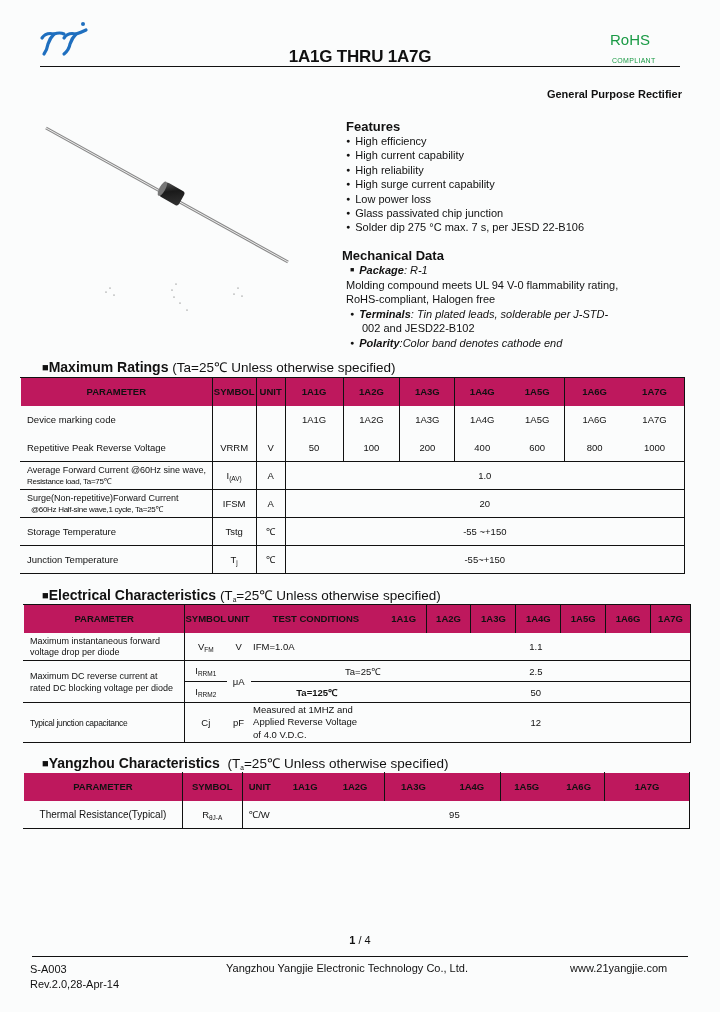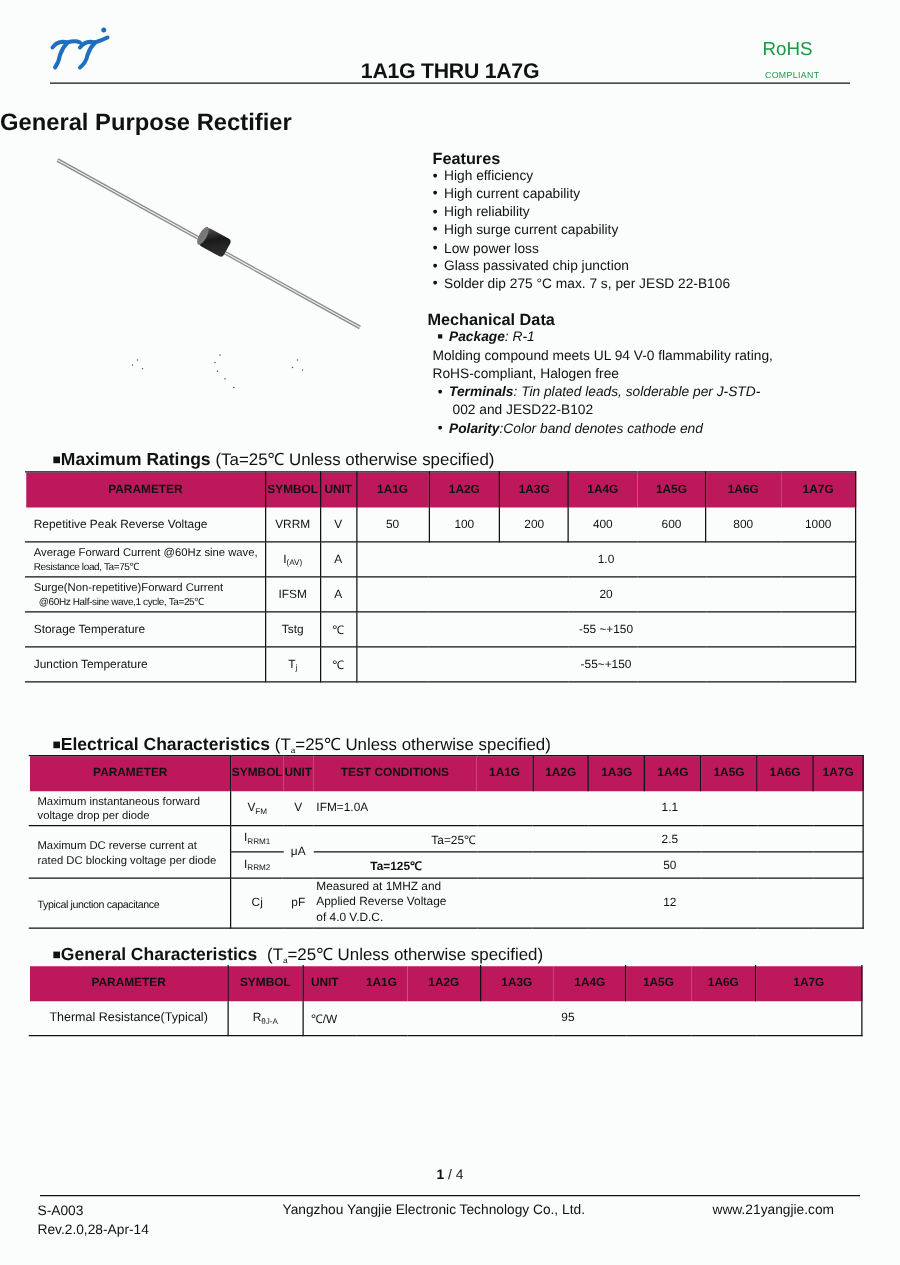--- a/index.html
+++ b/index.html
@@ -7,21 +7,21 @@
   body { position: relative; font-family: "Liberation Sans", sans-serif; color: #111; }
 
   .abs { position: absolute; }
 
   
   .logo { left: 34px; top: 20px; width: 60px; height: 40px; }
   .doc-title { left: 0; width: 720px; top: 47px; text-align: center; font-size: 17px; font-weight: bold; letter-spacing: -0.2px; }
   .rohs { left: 610px; top: 31px; font-size: 15px; color: #1a9a45; }
   .rohs-sub { left: 612px; top: 57px; font-size: 7px; color: #1a9a45; letter-spacing: 0.3px; }
   .hr-top { left: 40px; top: 66px; width: 640px; height: 1px; background: #111; }
-  .subtitle { left: 0; width: 682px; top: 88px; text-align: left; font-size: 19px; font-weight: bold; }
+  .subtitle { left: 0; width: 682px; top: 88px; text-align: right; font-size: 11px; font-weight: bold; }
 
   
   .diode { left: 40px; top: 120px; width: 260px; height: 210px; }
 
   
   .feat-title { left: 346px; top: 119px; font-size: 13px; font-weight: bold; }
   .feat-list { left: 346px; top: 134px; list-style: none; font-size: 11px; line-height: 14.4px; }
   .feat-list li::before { content: "\25CF"; font-size: 7px; margin-right: 5px; vertical-align: 2px; }
 
   .mech-title { left: 342px; top: 248px; font-size: 13px; font-weight: bold; }
@@ -178,20 +178,32 @@
       <th class="bt br">UNIT</th>
       <th class="bt br">1A1G</th>
       <th class="bt br">1A2G</th>
       <th class="bt br">1A3G</th>
       <th class="bt">1A4G</th>
       <th class="bt br">1A5G</th>
       <th class="bt">1A6G</th>
       <th class="bt br">1A7G</th>
     </tr>
     <tr style="height:28px">
+      <td class="l br">Device marking code</td>
+      <td class="br"></td>
+      <td class="br"></td>
+      <td class="br">1A1G</td>
+      <td class="br">1A2G</td>
+      <td class="br">1A3G</td>
+      <td>1A4G</td>
+      <td class="br">1A5G</td>
+      <td>1A6G</td>
+      <td class="br">1A7G</td>
+    </tr>
+    <tr style="height:28px">
       <td class="l br bb">Repetitive Peak Reverse Voltage</td>
       <td class="br bb">VRRM</td>
       <td class="br bb">V</td>
       <td class="br bb">50</td>
       <td class="br bb">100</td>
       <td class="br bb">200</td>
       <td class="bb">400</td>
       <td class="br bb">600</td>
       <td class="bb">800</td>
       <td class="br bb">1000</td>
@@ -296,21 +308,21 @@
             <div>Applied Reverse Voltage</div>
             <div>of 4.0 V.D.C.</div>
           </td>
       <td class="br bb" colspan="7">12</td>
     </tr>
   </tbody>
     </table>
 </div>
 
 <div class="abs sec-head" style="left:42px; top:754px;">
-  <span class="sq">■</span><span>General Characteristics</span> &nbsp;<span class="note"><span>(T</span><sub>a</sub><span>=25℃ Unless otherwise specified)</span></span>
+  <span class="sq">■</span><span>Yangzhou Characteristics</span> &nbsp;<span class="note"><span>(T</span><sub>a</sub><span>=25℃ Unless otherwise specified)</span></span>
 </div>
 <div class="abs t3">
   <table>
     <colgroup>
       <col style="width:159px">
         <col style="width:60px">
         <col style="width:42px">
         <col style="width:42px">
       <col style="width:58px">
         <col style="width:59px">

